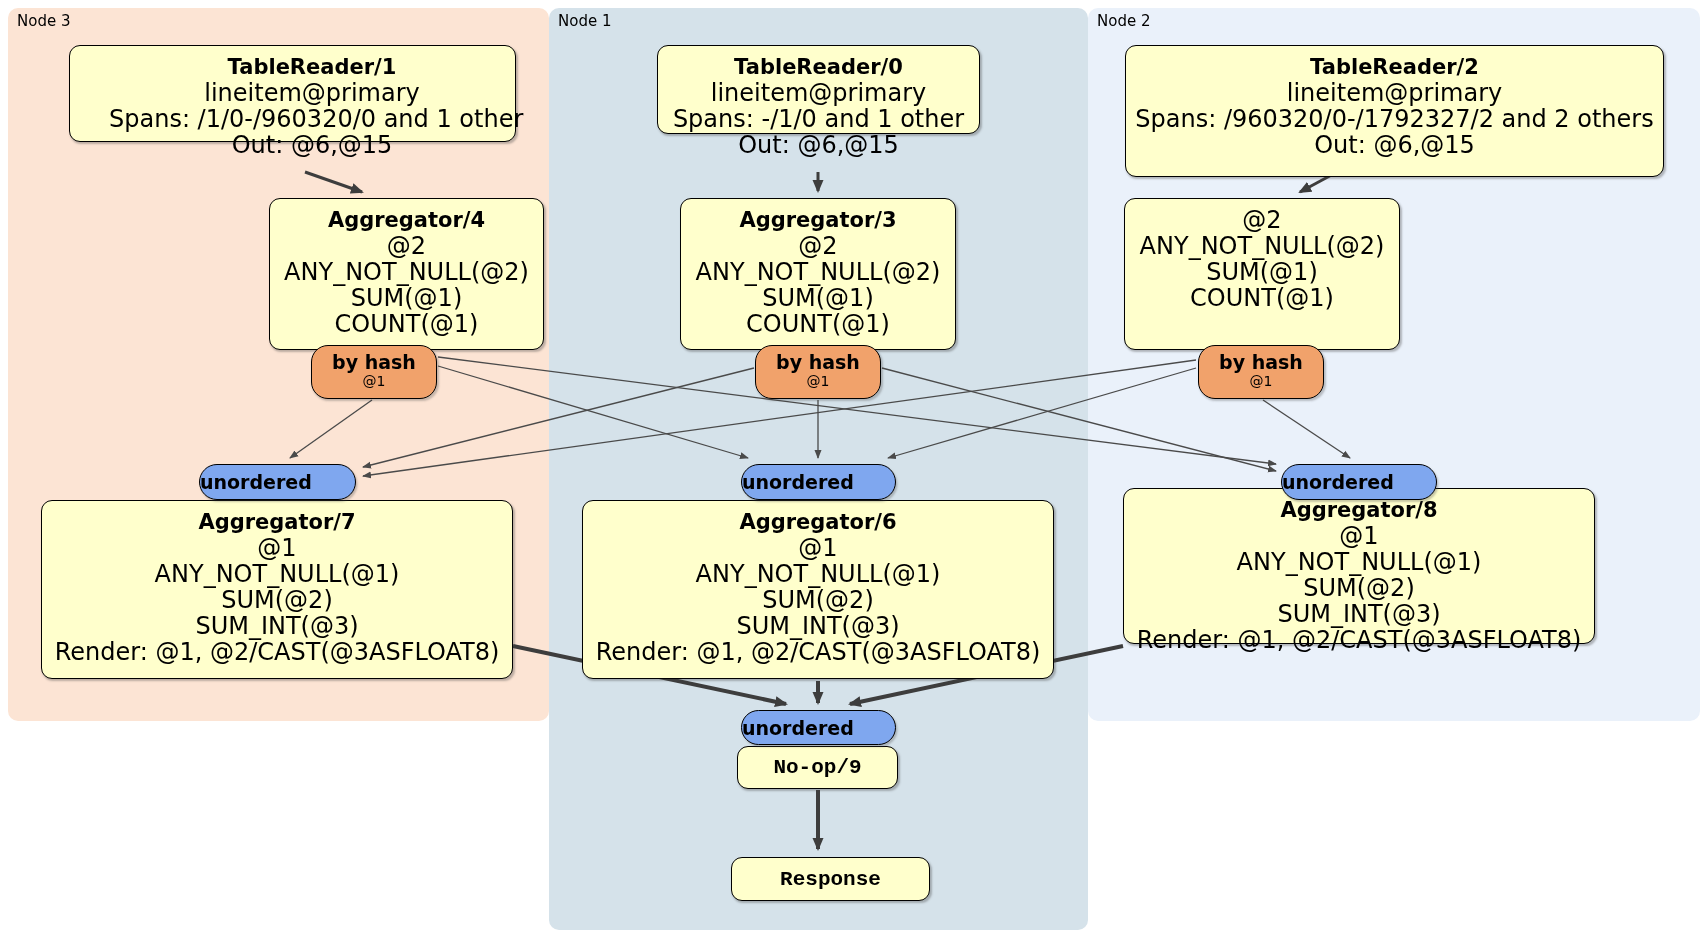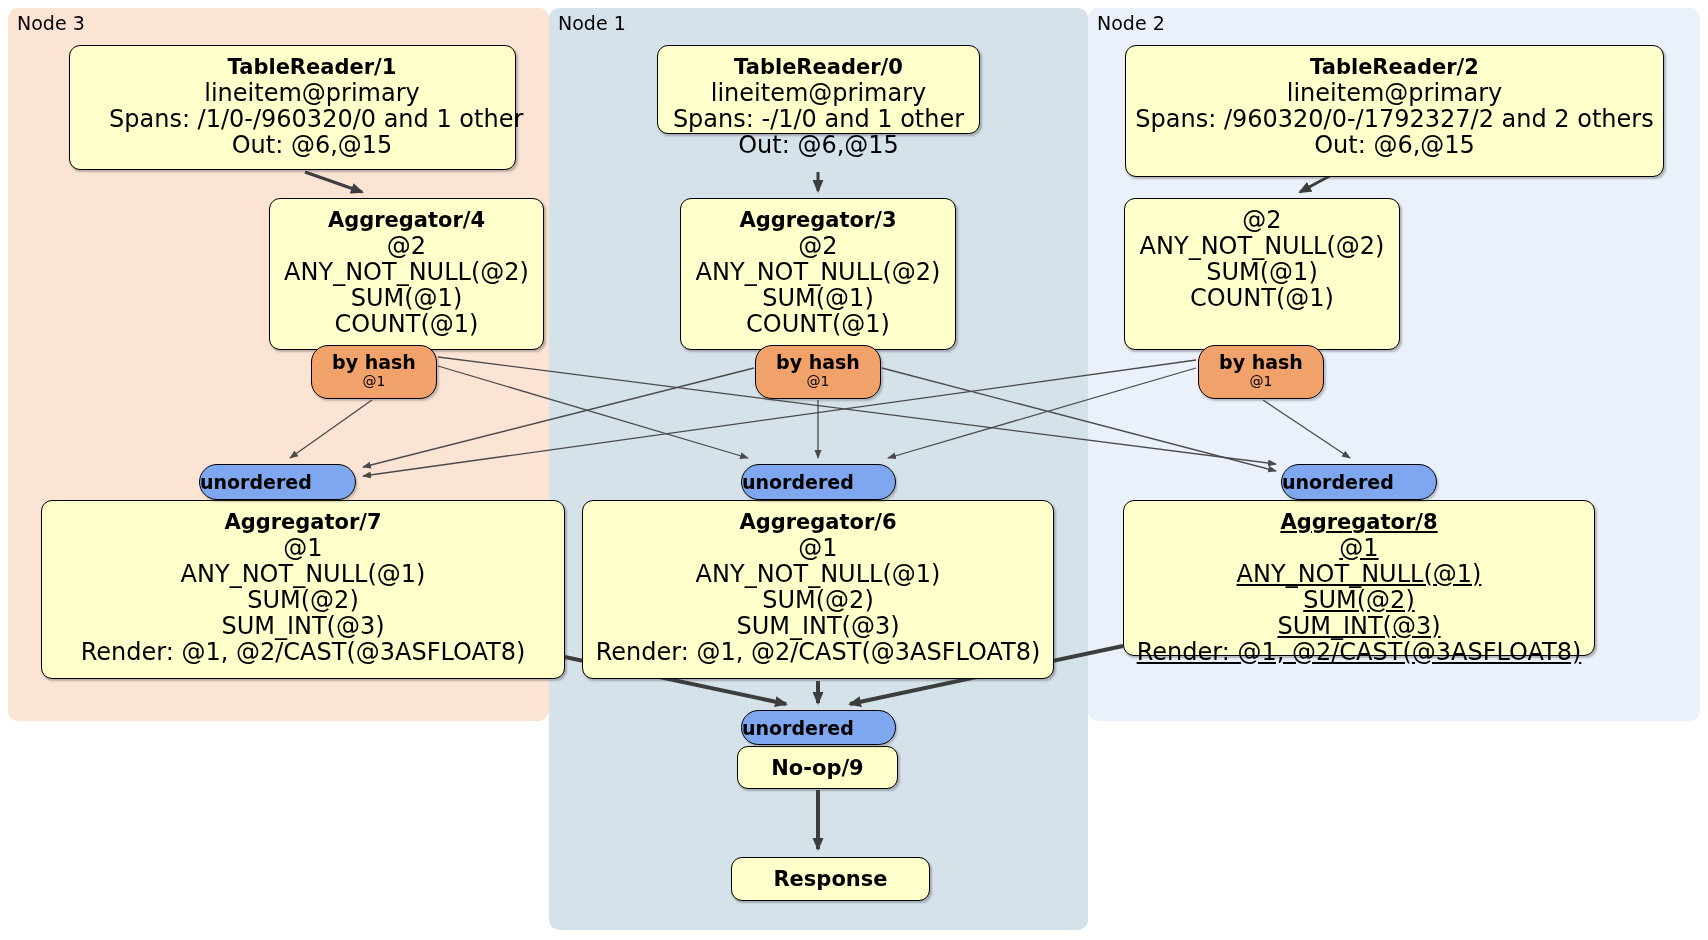--- a/index.html
+++ b/index.html
@@ -4,21 +4,21 @@
 <style>
   html,body{margin:0;padding:0;background:#ffffff;}
   .canvas{
     position:relative;width:1708px;height:940px;overflow:hidden;
     font-family:"DejaVu Sans","Liberation Sans",sans-serif;color:#000;
   }
   .panel{position:absolute;border-radius:10px;}
   .panel-node3{left:8px;top:8px;width:541px;height:713px;background:#fce4d4;}
   .panel-node1{left:549px;top:8px;width:539px;height:922px;background:#d5e2ea;}
   .panel-node2{left:1088px;top:8px;width:612px;height:713px;background:#eaf1fa;}
-  .panel-label{position:absolute;left:9px;top:4px;font-size:19px;color:#000;}
+  .panel-label{position:absolute;left:9px;top:4px;font-size:15px;color:#000;}
   .edges{position:absolute;left:0;top:0;z-index:1;}
   .pbox{
     position:absolute;z-index:2;background:#ffffcc;border:1.5px solid #000;
     border-radius:11px;text-align:center;box-sizing:border-box;padding-top:8px;
     box-shadow:1.5px 2px 2px rgba(70,70,70,.35);
   }
   .ptitle{font-size:21px;font-weight:700;line-height:26px;}
   .pline{font-size:24px;line-height:26px;white-space:nowrap;}
   .router{
     position:absolute;z-index:3;background:#f1a26b;border:1.4px solid #000;
@@ -27,21 +27,21 @@
   }
   .rtitle{font-size:19px;font-weight:700;line-height:22px;margin-top:5px;}
   .rsub{font-size:14px;line-height:16px;}
   .sync{
     position:absolute;z-index:3;background:#7fa7ef;border:1.4px solid #000;
     border-radius:18px;display:flex;align-items:center;justify-content:flex-start;
     font-size:19px;font-weight:700;box-sizing:border-box;
     box-shadow:1.5px 2px 2px rgba(70,70,70,.3);
   }
   .small-title{padding-top:0;display:flex;align-items:center;justify-content:center;}
-  .small-title .ptitle{line-height:normal;}
+  .small-title .ptitle{line-height:normal;font-family:Liberation Mono, monospace;}
 </style>
 </head>
 <body>
 
 <div class="canvas">
 
   <div class="panel panel-node3">
     <span class="panel-label">Node 3</span>
   </div>
   <div class="panel panel-node1">
@@ -75,21 +75,21 @@
     <path d="M1196,368 L888,458" stroke="#4a4a4a" stroke-width="1.3" fill="none" marker-end="url(#ah-thin)"></path>
     <path d="M1263,400 L1350,458" stroke="#4a4a4a" stroke-width="1.3" fill="none" marker-end="url(#ah-thin)"></path>
 
     <path d="M513,646 L786,704" stroke="#3d3d3d" stroke-width="4" fill="none" marker-end="url(#ah-thick)"></path>
     <path d="M818,681 L818,703" stroke="#3d3d3d" stroke-width="4" fill="none" marker-end="url(#ah-thick)"></path>
     <path d="M1123,646 L850,704" stroke="#3d3d3d" stroke-width="4" fill="none" marker-end="url(#ah-thick)"></path>
 
     <path d="M818,790 L818,849" stroke="#3d3d3d" stroke-width="4" fill="none" marker-end="url(#ah-thick)"></path>
   </svg>
 
-  <div class="pbox" style="left:69px;top:45px;width:447px;height:125px;padding-left:39px;">
+  <div class="pbox" style="left:69px;top:45px;width:447px;height:97px;padding-left:39px;">
     <div class="ptitle">TableReader/1</div>
     <div class="pline">lineitem@primary</div>
     <div class="pline">Spans: /1/0-/960320/0 and 1 other</div>
     <div class="pline">Out: @6,@15</div>
   </div>
   <div class="pbox" style="left:657px;top:45px;width:323px;height:89px;">
     <div class="ptitle">TableReader/0</div>
     <div class="pline">lineitem@primary</div>
     <div class="pline">Spans: -/1/0 and 1 other</div>
     <div class="pline">Out: @6,@15</div>
@@ -138,37 +138,37 @@
   <div class="sync" style="left:199px;top:464px;width:157px;height:36px;">
     <span>unordered</span>
   </div>
   <div class="sync" style="left:741px;top:464px;width:155px;height:36px;">
     <span>unordered</span>
   </div>
   <div class="sync" style="left:1281px;top:464px;width:156px;height:36px;">
     <span>unordered</span>
   </div>
 
-  <div class="pbox" style="left:41px;top:500px;width:524px;height:179px;text-align:center;">
+  <div class="pbox" style="left:41px;top:500px;width:472px;height:179px;text-align:center;">
     <div class="ptitle">Aggregator/7</div>
     <div class="pline">@1</div>
     <div class="pline">ANY_NOT_NULL(@1)</div>
     <div class="pline">SUM(@2)</div>
     <div class="pline">SUM_INT(@3)</div>
     <div class="pline">Render: @1, @2/CAST(@3ASFLOAT8)</div>
   </div>
   <div class="pbox" style="left:582px;top:500px;width:472px;height:179px;">
     <div class="ptitle">Aggregator/6</div>
     <div class="pline">@1</div>
     <div class="pline">ANY_NOT_NULL(@1)</div>
     <div class="pline">SUM(@2)</div>
     <div class="pline">SUM_INT(@3)</div>
     <div class="pline">Render: @1, @2/CAST(@3ASFLOAT8)</div>
   </div>
-  <div class="pbox" style="left:1123px;top:500px;width:472px;height:156px;text-decoration:underline;">
+  <div class="pbox" style="left:1123px;top:488px;width:472px;height:156px;">
     <div class="ptitle">Aggregator/8</div>
     <div class="pline">@1</div>
     <div class="pline">ANY_NOT_NULL(@1)</div>
     <div class="pline">SUM(@2)</div>
     <div class="pline">SUM_INT(@3)</div>
     <div class="pline">Render: @1, @2/CAST(@3ASFLOAT8)</div>
   </div>
 
   <div class="sync" style="left:741px;top:710px;width:155px;height:35px;">
     <span>unordered</span>

